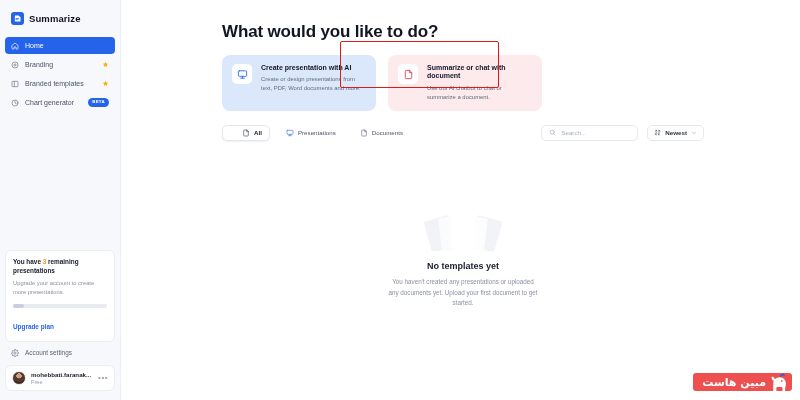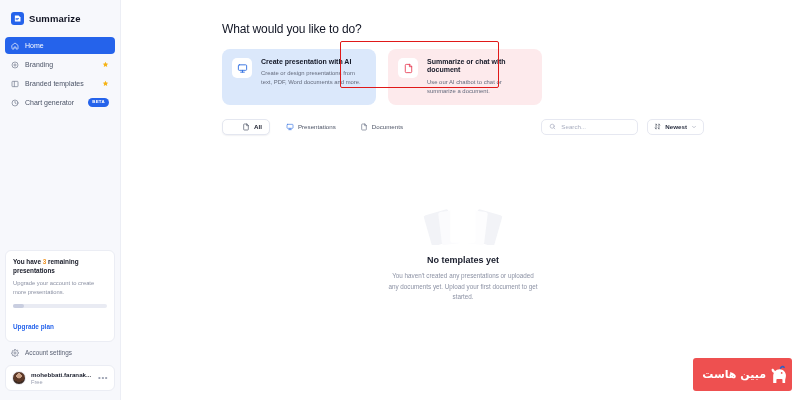--- a/index.html
+++ b/index.html
@@ -73,21 +73,21 @@
   .user-name {
     font-size: 6.2px; font-weight: 700; color: #1b1f2e;
     white-space: nowrap; overflow: hidden; text-overflow: ellipsis;
   }
   .user-plan { font-size: 5.6px; color: #9aa0b1; margin-top: 1.5px; }
   .dots { font-size: 8px; color: #9aa0b1; letter-spacing: .5px; line-height: 1; flex: none; }
 
   
   .main { flex: 1; background: #ffffff; padding: 22px 0 0 0; position: relative; }
   .inner { padding-left: 101px; padding-right: 96px; }
-  .page-title { font-size: 12px; font-weight: 400; color: #111524; letter-spacing: -.15px; }
+  .page-title { font-size: 17px; font-weight: 700; color: #111524; letter-spacing: -.15px; }
 
   .cards { display: flex; gap: 12px; margin-top: 13px; }
   .card {
     flex: 1; border-radius: 8px; padding: 9px 10px;
     display: flex; gap: 9px; align-items: flex-start; max-width: 154px;
   }
   .card.blue { background: #dbe8fb; }
   .card.pink { background: #fdeaec; }
   .card-ico {
     width: 20px; height: 20px; border-radius: 5px; background: #ffffff; flex: none;
@@ -139,21 +139,21 @@
   .empty-title { font-size: 9px; font-weight: 700; color: #1a1e2d; }
   .empty-sub {
     font-size: 6.3px; color: #8c92a4; line-height: 1.72; margin: 6px auto 0;
     max-width: 150px;
   }
 
   
   .watermark {
     position: absolute; right: 8px; bottom: 9px;
     background: #ee5050; border-radius: 3px;
-    height: 33px; display: flex; align-items: center; gap: 4px;
+    height: 18px; display: flex; align-items: center; gap: 4px;
     padding: 0 5px 0 9px; z-index: 9;
   }
   .wm-text {
     color: #ffffff; font-size: 11px; font-weight: 700; direction: rtl;
     font-family: "DejaVu Sans", sans-serif; line-height: 1; white-space: nowrap;
   }
   .wm-logo { width: 17px; height: 19px; display: block; flex: none; }
 </style>
 </head>
 <body>

